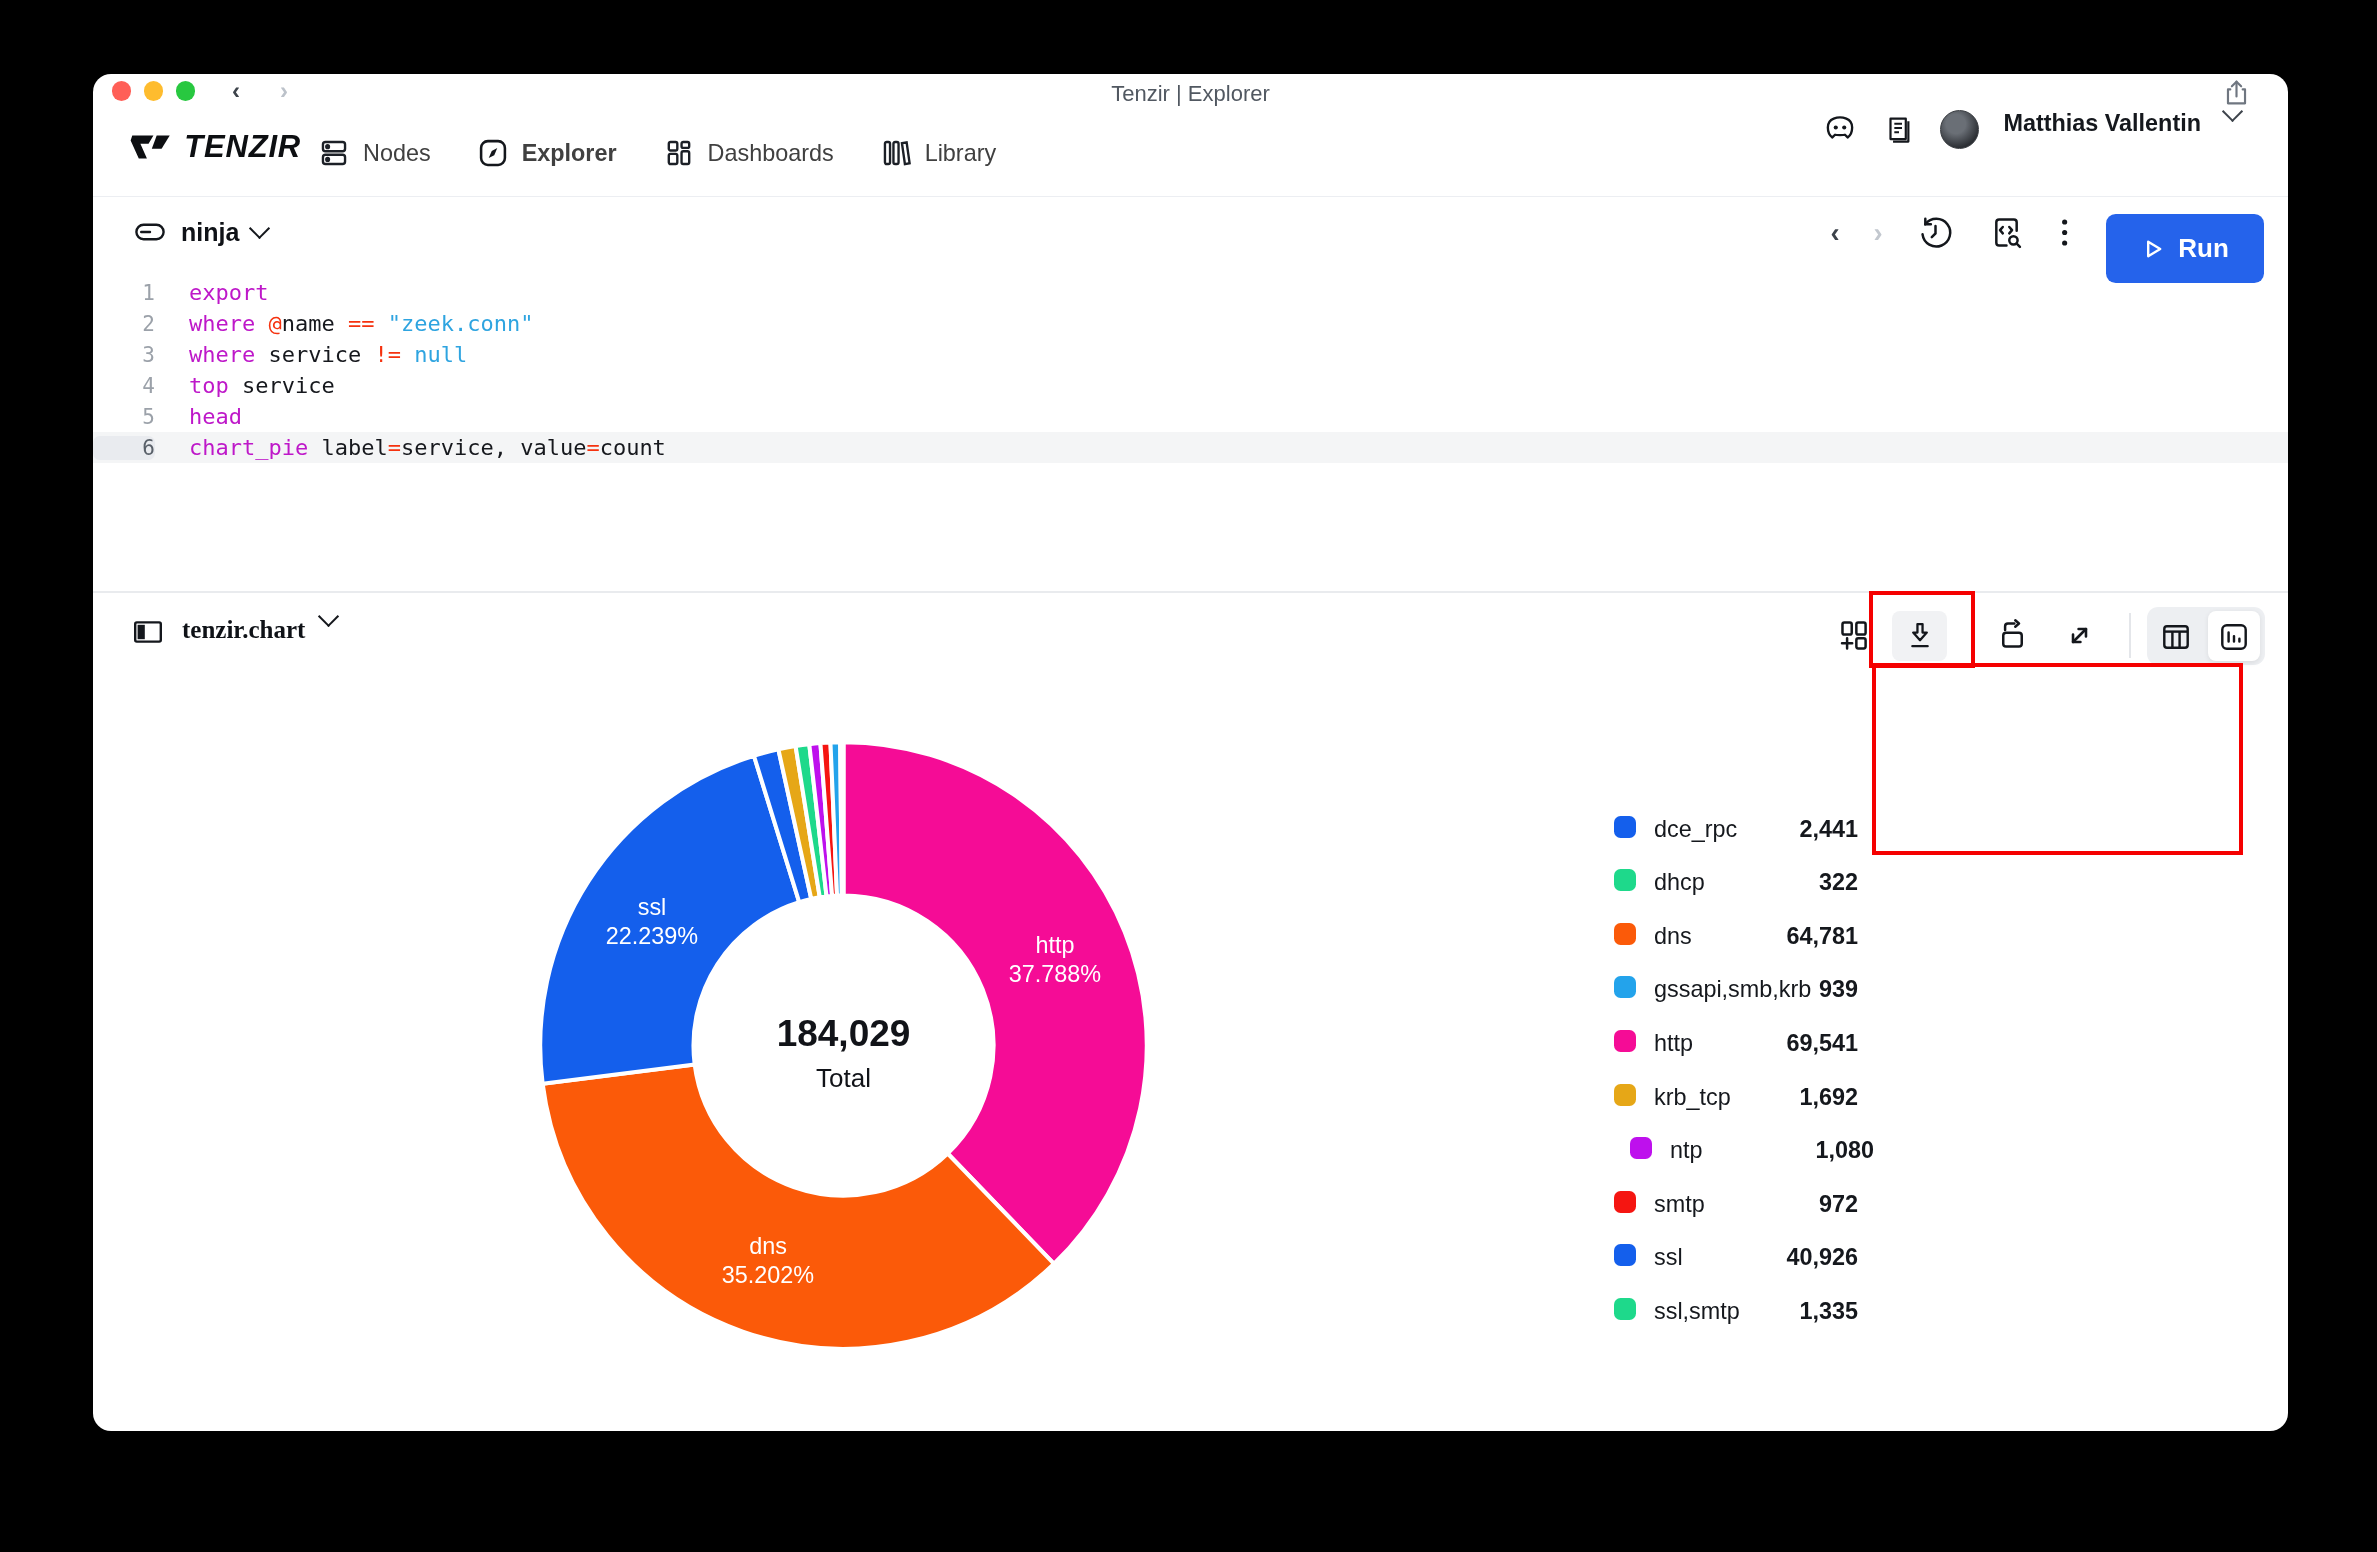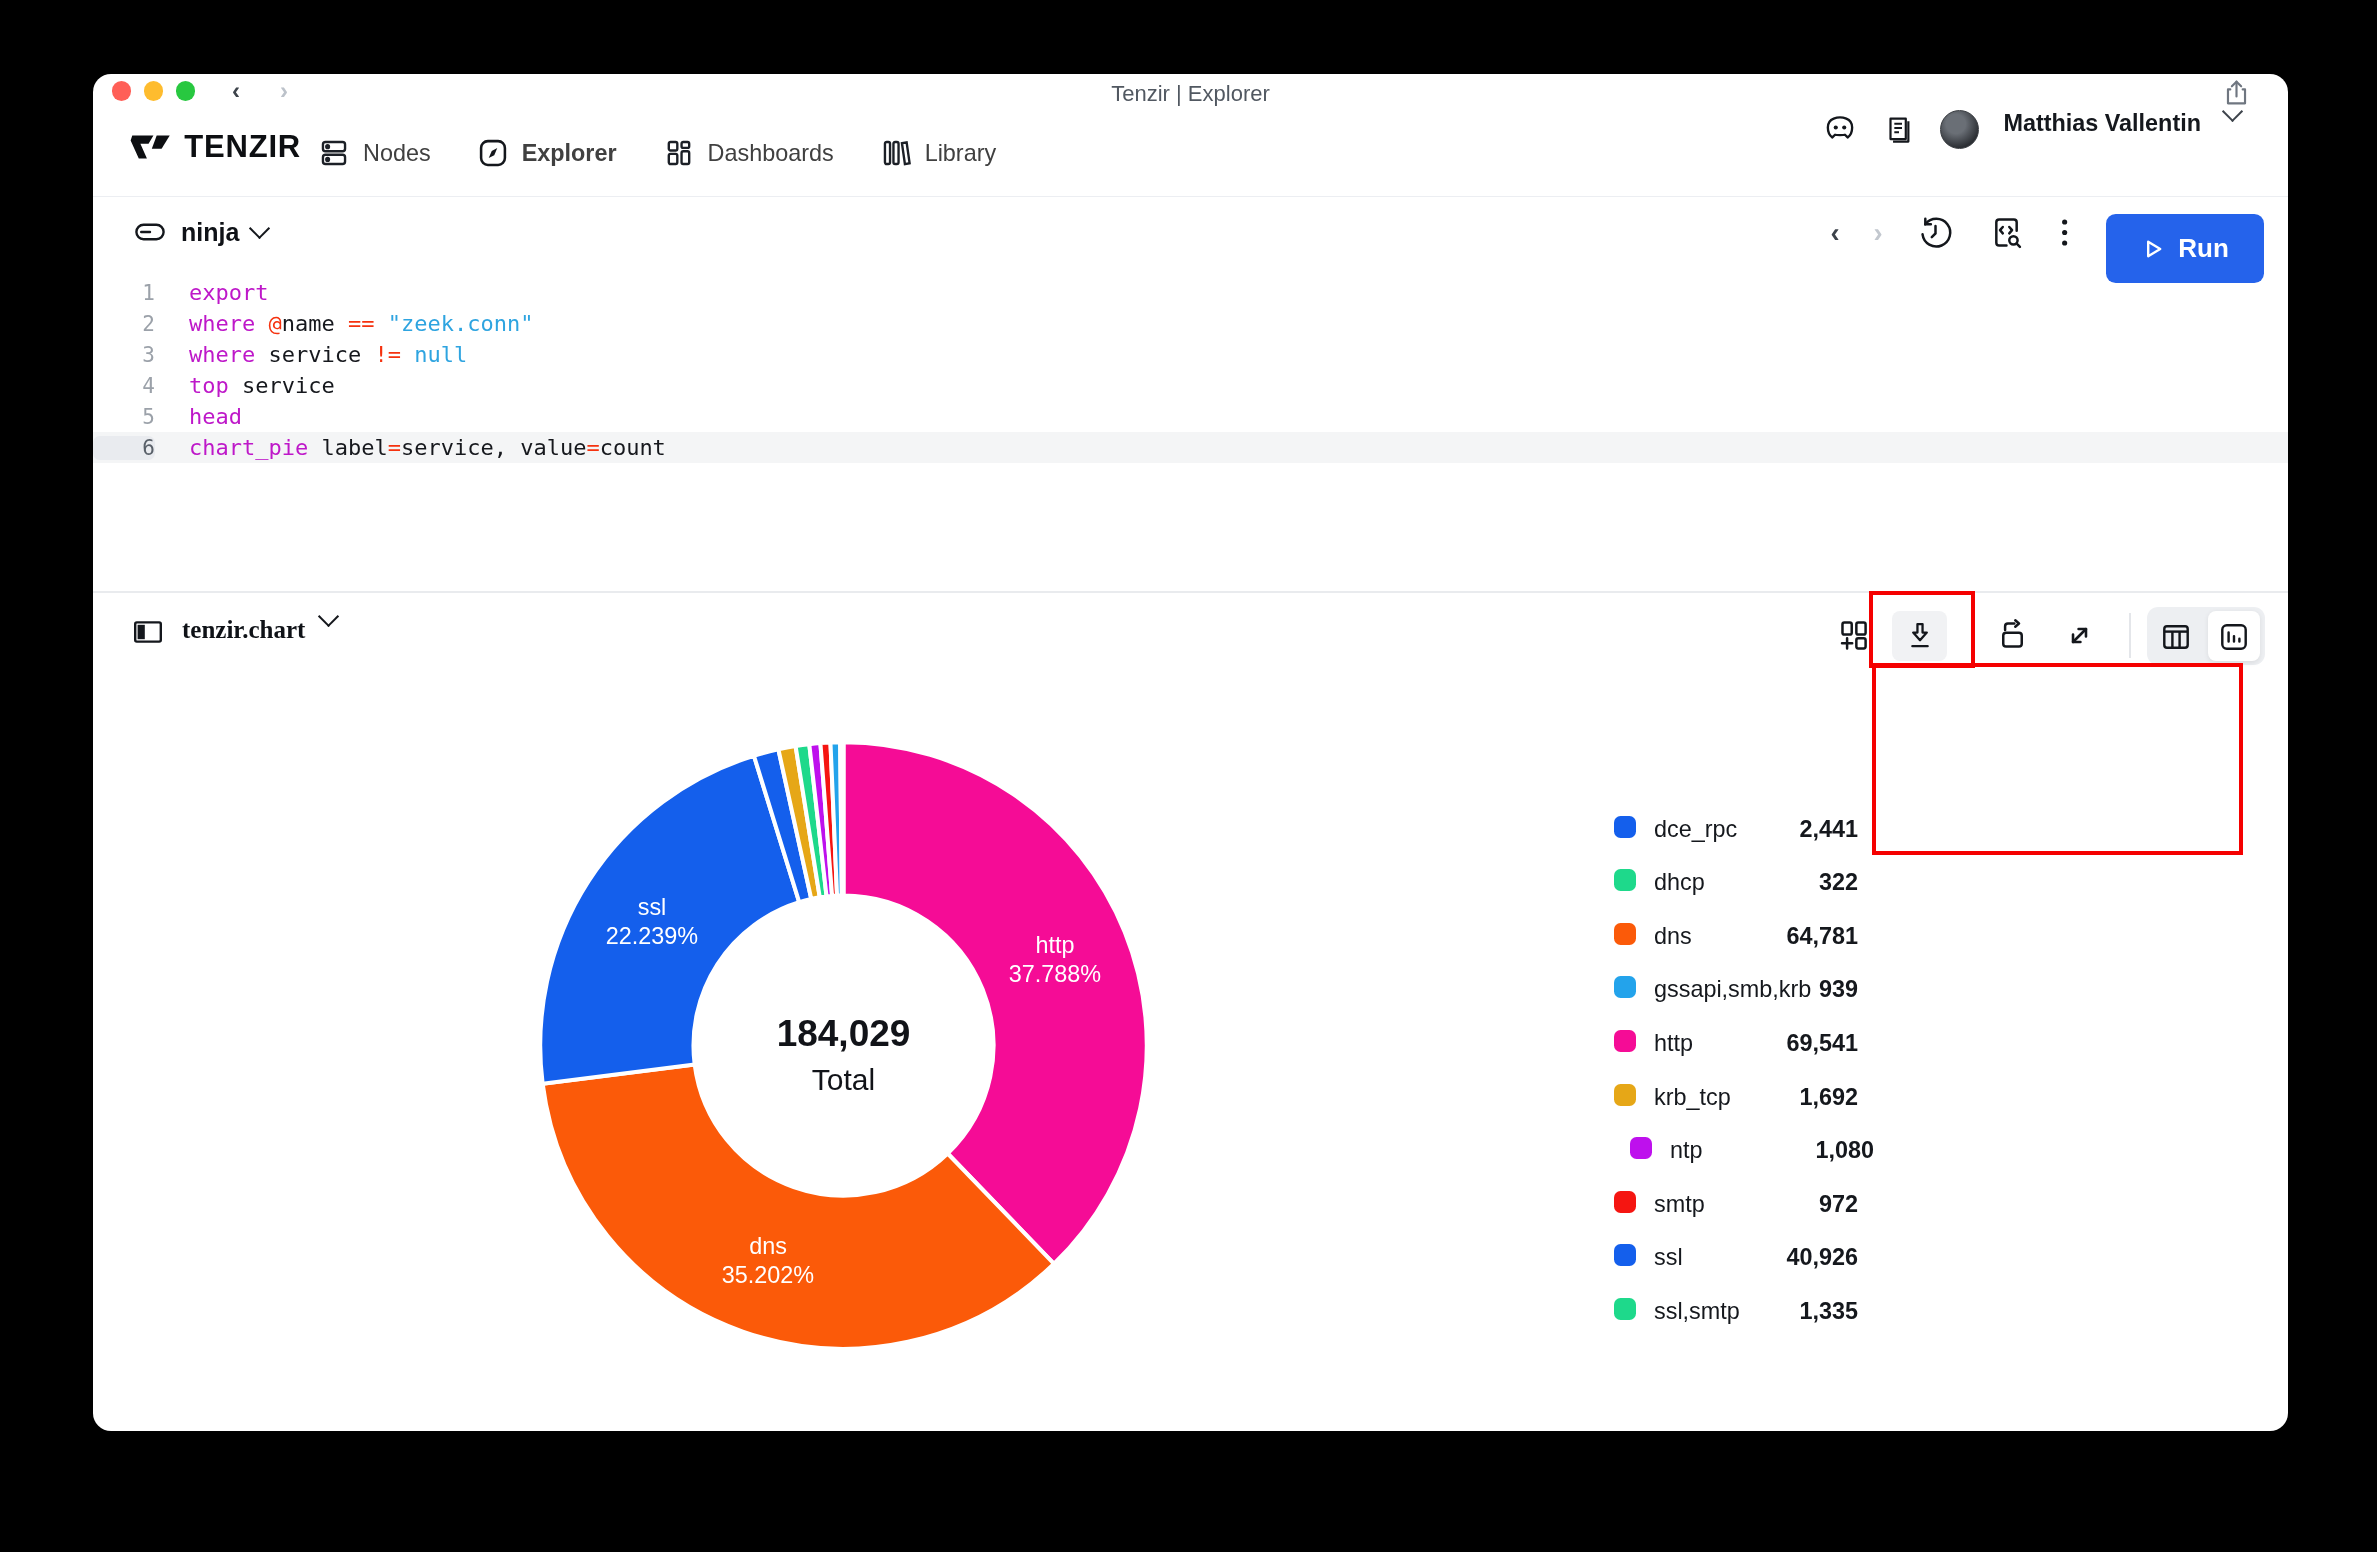--- a/index.html
+++ b/index.html
@@ -12,21 +12,21 @@
   .titlebar{position:absolute;left:0;top:0;width:100%;height:36px;}
   .tl{position:absolute;top:7.3px;width:19.4px;height:19.4px;border-radius:50%;}
   .tl.red{left:18.6px;background:#FF5F57;} .tl.yellow{left:51px;background:#FEBC2E;} .tl.green{left:83px;background:#28C840;}
   .tb-chev{position:absolute;top:5.6px;font-size:24px;line-height:22.6px;color:#3d434b;font-weight:600;}
   .tb-chev.fwd{color:#bcc2ca;}
   .tb-title{position:absolute;left:0;right:0;top:6.5px;text-align:center;font-size:22px;color:#515861;}
   .share{position:absolute;right:36px;top:3.2px;}
 
   
   .navbar{position:absolute;left:0;top:36px;width:100%;height:86px;border-bottom:1.6px solid #eceef2;}
-  .brand{position:absolute;left:36px;top:19.4px;display:flex;align-items:center;gap:11.3px;}
+  .brand{position:absolute;left:36px;top:19.4px;display:flex;align-items:center;gap:11.3px;font-style:italic;}
   .brand-text{font-size:31px;font-weight:800;letter-spacing:0.8px;color:#0d0f12;}
   .nav-items{position:absolute;left:224px;top:0;height:86px;display:flex;align-items:center;gap:45px;}
   .nav-item{display:flex;align-items:center;gap:12px;font-size:23.4px;color:#404040;font-weight:500;cursor:pointer;}
   .nav-item.active{font-weight:800;}
   .nav-right{position:absolute;right:48px;top:0;height:86px;display:flex;align-items:flex-start;gap:24px;}
   .avatar{width:37px;height:37px;border-radius:50%;background:radial-gradient(circle at 40% 35%,#6a6f76 0 9.7px,#2b2e33 24px);border:0.8px solid #3a3d42;}
   .user-name{font-size:23.4px;font-weight:700;color:#15181d;}
   .chev-down{width:13px;height:13px;border-right:2.4px solid #3d434b;border-bottom:2.4px solid #3d434b;transform:rotate(45deg);margin-top:-6.5px;}
 
   
@@ -57,21 +57,21 @@
   .ico-btn{position:absolute;cursor:pointer;}
   .dl-btn-bg{position:absolute;left:1799px;top:18px;width:55px;height:50px;background:#f1f2f4;border-radius:8px;}
   .seg{position:absolute;left:2054px;top:13.7px;width:118px;height:58px;background:#edeff2;border-radius:11.3px;}
   .seg .sel{position:absolute;left:61px;top:4px;width:52px;height:50px;background:#fff;border-radius:8px;box-shadow:0 1.6px 4.8px rgba(0,0,0,.08);}
   .vsep{position:absolute;left:2036px;top:20px;width:1.6px;height:45px;background:#e4e6ea;}
 
   
   .donut-wrap{position:absolute;left:444px;top:665px;width:613px;height:613px;}
   .donut-center{position:absolute;left:444px;top:665px;width:613px;text-align:center;}
   .total-v{position:absolute;left:0;width:613px;top:274px;font-size:37px;font-weight:800;color:#111318;}
-  .total-l{position:absolute;left:0;width:613px;top:324px;font-size:30px;color:#111318;}
+  .total-l{position:absolute;left:0;width:613px;top:324px;font-size:26px;color:#111318;}
   .slice-label{position:absolute;text-align:center;color:#fff;font-size:23.4px;line-height:29px;transform:translate(-50%,-50%);}
 
   .legend{position:absolute;left:1521px;top:715px;width:244px;}
   .lg-row{position:absolute;left:0;width:244px;height:32px;display:flex;}
   .lg-chip{width:22px;height:22px;border-radius:6.5px;flex:0 0 22px;}
   .lg-label{margin-left:18px;font-size:23.4px;color:#15181d;}
   .lg-val{margin-left:auto;font-size:23.4px;font-weight:700;color:#15181d;}
 
   
   .anno{position:absolute;border:4.8px solid #F50000;z-index:60;pointer-events:none;}

